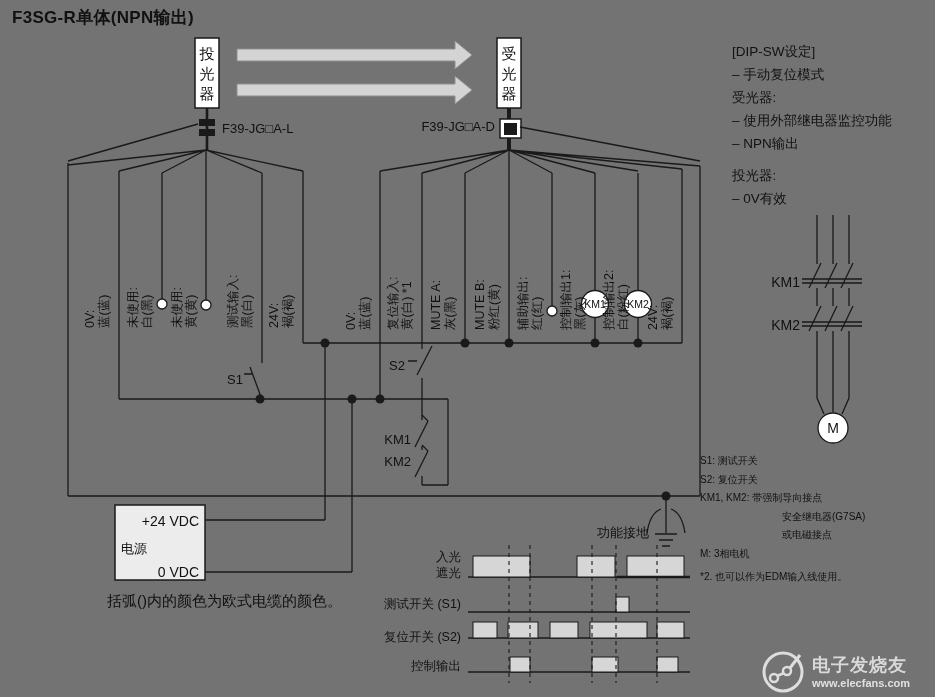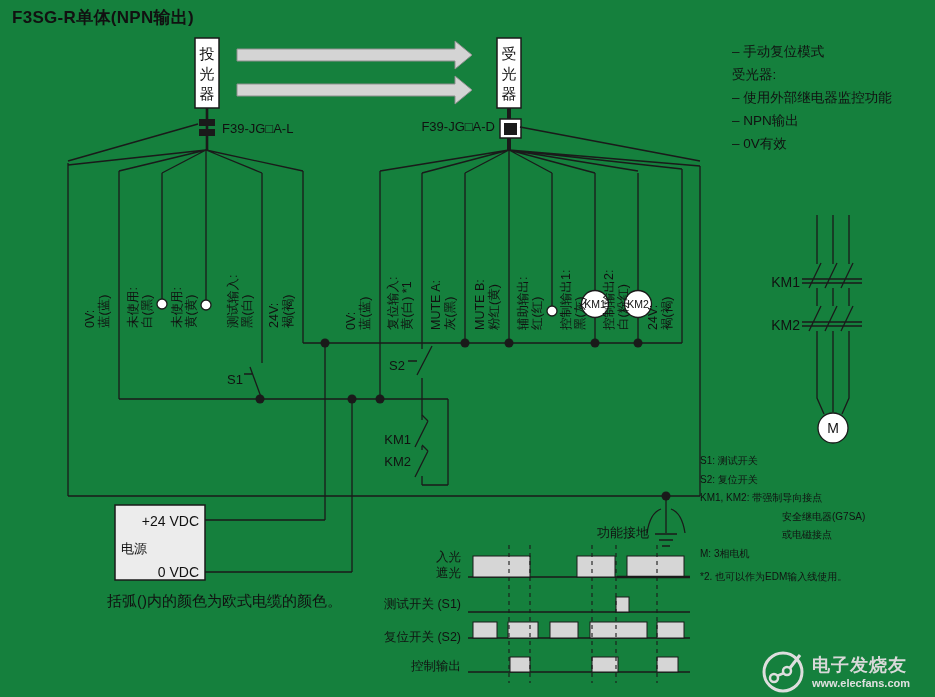--- a/index.html
+++ b/index.html
@@ -1,16 +1,16 @@
 <!DOCTYPE html>
 <html><head>
 <meta charset="utf-8">
 <style>
   html,body{margin:0;padding:0;background:#fff;}
-  #stage{position:relative;width:935px;height:697px;background:#15803d;overflow:hidden;
+  #stage{position:relative;width:935px;height:697px;background:#737373;overflow:hidden;
          font-family:"Liberation Sans","DejaVu Sans",sans-serif;color:#111;}
   #schem{position:absolute;left:0;top:0;}
   .w{stroke:#1a1a1a;stroke-width:1.3;fill:none;}
   .w2{stroke:#1a1a1a;stroke-width:2.6;fill:none;}
   .blk{fill:#d6d6d6;stroke:#1a1a1a;stroke-width:1;}
   .dash{stroke:#1a1a1a;stroke-width:1.1;stroke-dasharray:4 4;fill:none;}
   .dot{fill:#1a1a1a;stroke:none;}
   .opencirc{fill:#fff;stroke:#1a1a1a;stroke-width:1.3;}
   .boxfill{fill:#fff;stroke:#1a1a1a;stroke-width:1.5;}
   .arrow{fill:#d4d4d4;stroke:#8f8f8f;stroke-width:1;}
@@ -194,24 +194,26 @@
     <g>
       <text class="t12" x="461" y="561" text-anchor="end">入光</text>
       <text class="t12" x="461" y="577" text-anchor="end">遮光</text>
       <text class="t12" x="461" y="608" text-anchor="end">测试开关 (S1)</text>
       <text class="t12" x="461" y="641" text-anchor="end">复位开关 (S2)</text>
       <text class="t12" x="461" y="670" text-anchor="end">控制输出</text>
     </g>
   </svg>
 
   <div class="dip">
+    <div>[DIP-SW设定]</div>
     <div>– 手动复位模式</div>
     <div>受光器:</div>
     <div>– 使用外部继电器监控功能</div>
     <div>– NPN输出</div>
+    <div class="gap">投光器:</div>
     <div>– 0V有效</div>
   </div>
 
   <div class="notes">
     <div>S1:  测试开关</div>
     <div>S2:  复位开关</div>
     <div>KM1, KM2: 带强制导向接点</div>
     <div class="ind">安全继电器(G7SA)</div>
     <div class="ind">或电磁接点</div>
     <div>M: 3相电机</div>

